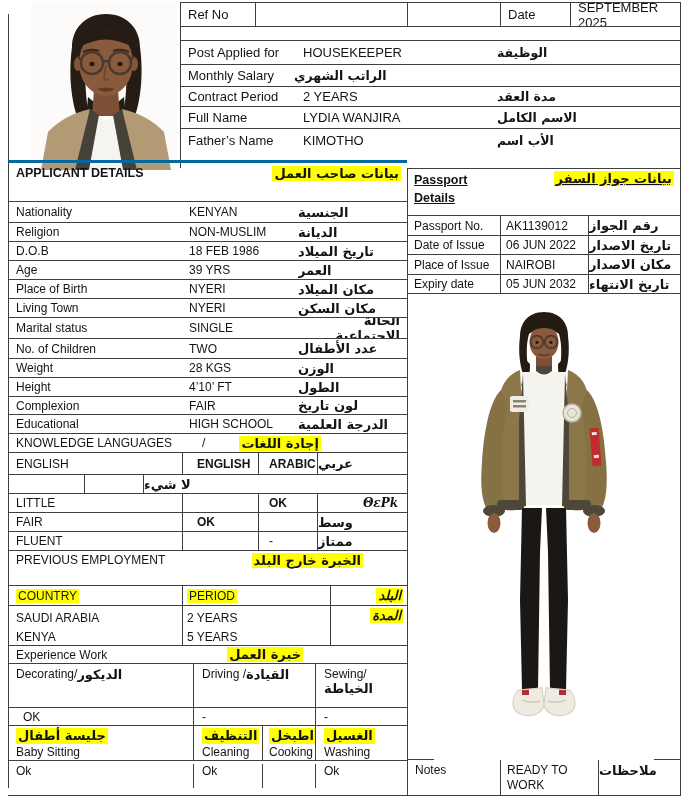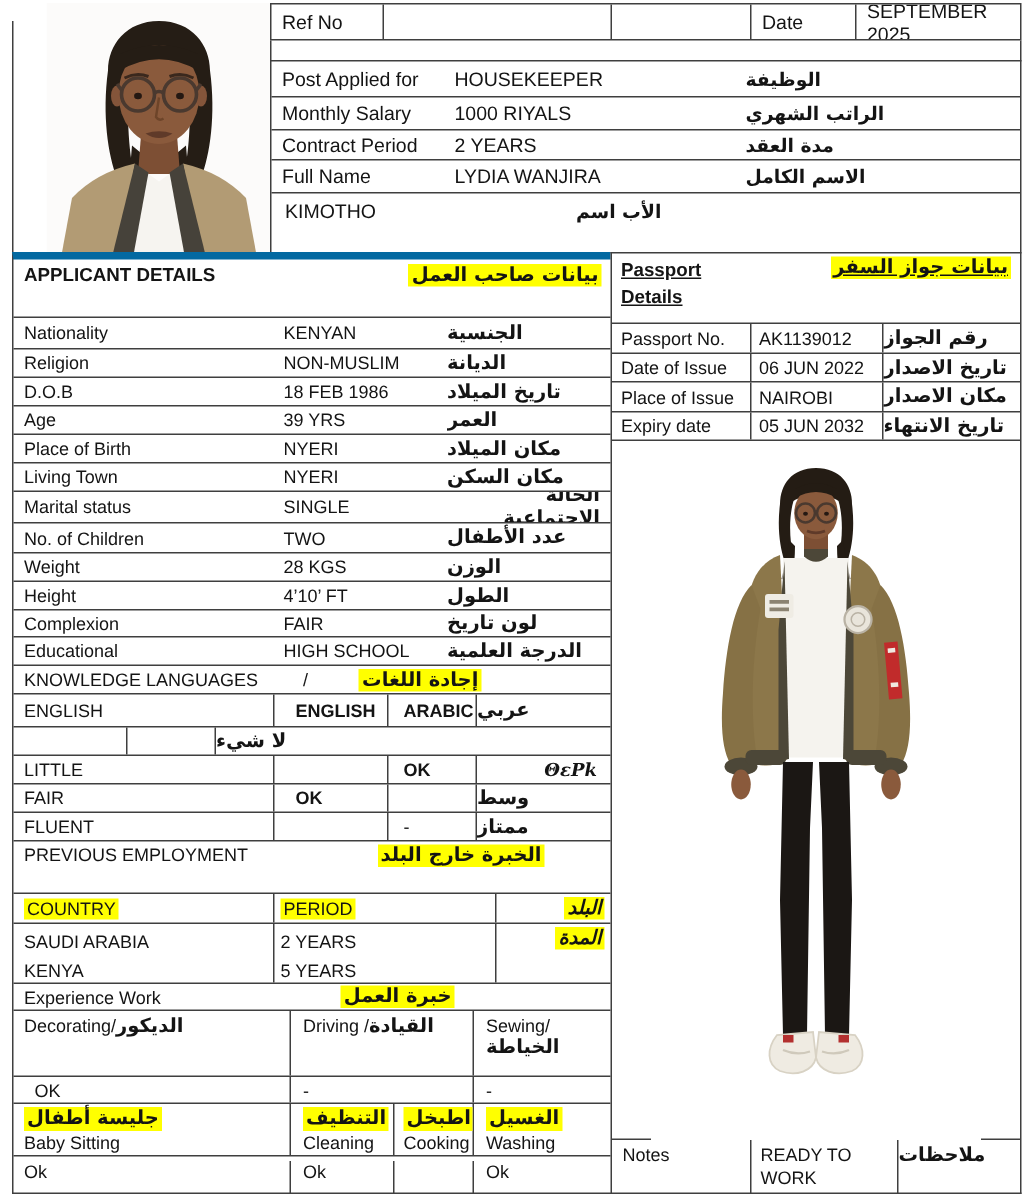--- a/index.html
+++ b/index.html
@@ -24,22 +24,22 @@
   .ref-row .cell { padding-left:7px; }
   .gap-row { height:13px; border-left:1px solid #3f3f3f; border-right:1px solid #3f3f3f; }
   .tt-body { border:1px solid #3f3f3f; border-bottom:none; }
   .tt-row { display:flex; border-bottom:1px solid #3f3f3f; }
   .tt-row:last-child { border-bottom:none; }
   .tt-label { width:113px; padding-left:7px; }
   .tt-value { width:203px; padding-left:9px; }
   .tt-ar { flex:1; justify-content:flex-end; padding-right:8px; font-size:12.5px; }
 
   
-  .left-col { position:absolute; left:8px; top:168px; width:399px; height:628px;
-              border-left:1px solid #3f3f3f; border-top:5px solid #0369a1; display:flex; flex-direction:column; font-size:12px; }
+  .left-col { position:absolute; left:8px; top:160px; width:399px; height:628px;
+              border-left:1px solid #3f3f3f; border-top:3px solid #0369a1; display:flex; flex-direction:column; font-size:12px; }
   .c1 { width:177px; padding-left:7px; }
   .c2 { width:112px; padding-left:3px; }
   .c3 { flex:1; justify-content:flex-end; padding-right:7px; }
   .band { justify-content:space-between; padding:0 6px 0 7px; }
 
   
   .l1 { width:174px; padding-left:7px; }
   .l2 { width:76px; padding-left:14px; }
   .l3 { width:59px; padding-left:10px; }
   .l4 { flex:1; justify-content:flex-end; padding-right:9px; }
@@ -128,34 +128,34 @@
     </div>
     <div class="gap-row"></div>
     <div class="tt-body">
       <div class="tt-row" style="height:24px">
         <div class="cell tt-label">Post Applied for</div>
         <div class="cell tt-value">HOUSEKEEPER</div>
         <div class="cell tt-ar ar">الوظيفة</div>
       </div>
       <div class="tt-row" style="height:22px">
         <div class="cell tt-label">Monthly Salary</div>
-        <div class="cell tt-value">1000 RIYALS</div>
         <div class="cell tt-ar ar">الراتب الشهري</div>
       </div>
       <div class="tt-row" style="height:20px">
         <div class="cell tt-label">Contract Period</div>
         <div class="cell tt-value">2 YEARS</div>
         <div class="cell tt-ar ar">مدة العقد</div>
       </div>
       <div class="tt-row" style="height:22px">
         <div class="cell tt-label">Full Name</div>
         <div class="cell tt-value">LYDIA WANJIRA</div>
         <div class="cell tt-ar ar">الاسم الكامل</div>
       </div>
       <div class="tt-row" style="height:39px">
+        <div class="cell tt-label" style="align-items:flex-start;padding-top:4px">Father’s Name</div>
         <div class="cell tt-value" style="align-items:flex-start;padding-top:4px">KIMOTHO</div>
         <div class="cell tt-ar ar" style="align-items:flex-start;padding-top:4px">الأب اسم</div>
       </div>
     </div>
   </div>
 
   <div class="left-col">
 
     <div class="row band" style="height:39px;align-items:flex-start;padding-top:3px">
       <span class="b" style="font-size:12.5px">APPLICANT DETAILS</span>

